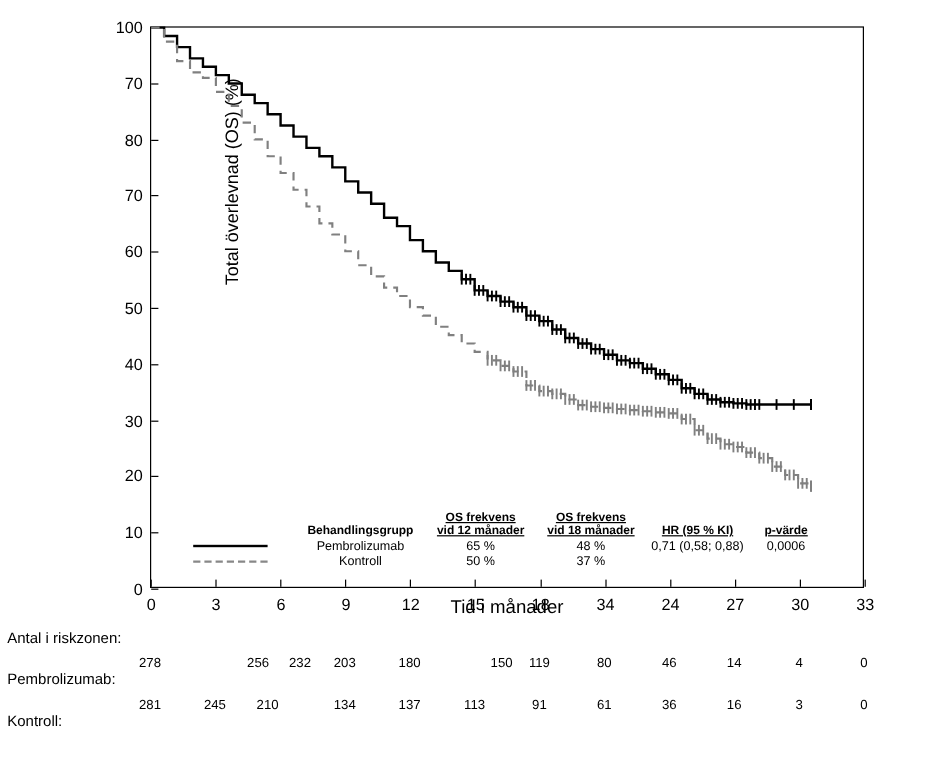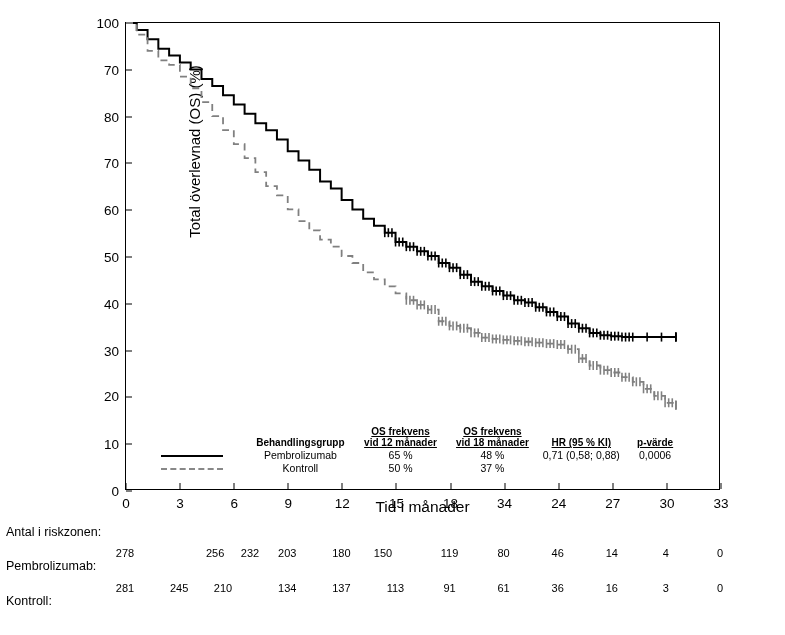--- a/index.html
+++ b/index.html
@@ -446,21 +446,21 @@
   <div class="risk-table">
     <div class="risk-title">Antal i riskzonen:</div>
     <div id="risk-rows">
         <div class="risk-row" style="top: 22px;">
           <div class="risk-row-label">Pembrolizumab:</div>
           <div class="risk-cell" style="left: 125px;">278</div>
           <div class="risk-cell" style="left: 179.091px; margin-left: 36px;">256</div>
           <div class="risk-cell" style="left: 250px;">232</div>
           <div class="risk-cell" style="left: 287.273px;">203</div>
           <div class="risk-cell" style="left: 341.364px;">180</div>
-          <div class="risk-cell" style="left: 383px;">150</div>
+          <div class="risk-cell" style="left: 418px;">150</div>
           <div class="risk-cell" style="left: 449.545px;">119</div>
           <div class="risk-cell" style="left: 503.636px;">80</div>
           <div class="risk-cell" style="left: 557.727px;">46</div>
           <div class="risk-cell" style="left: 611.818px;">14</div>
           <div class="risk-cell" style="left: 665.909px;">4</div>
           <div class="risk-cell" style="left: 720px;">0</div>
         </div>
         <div class="risk-row" style="top: 57px;">
           <div class="risk-row-label">Kontroll:</div>
           <div class="risk-cell" style="left: 125px;">281</div>

